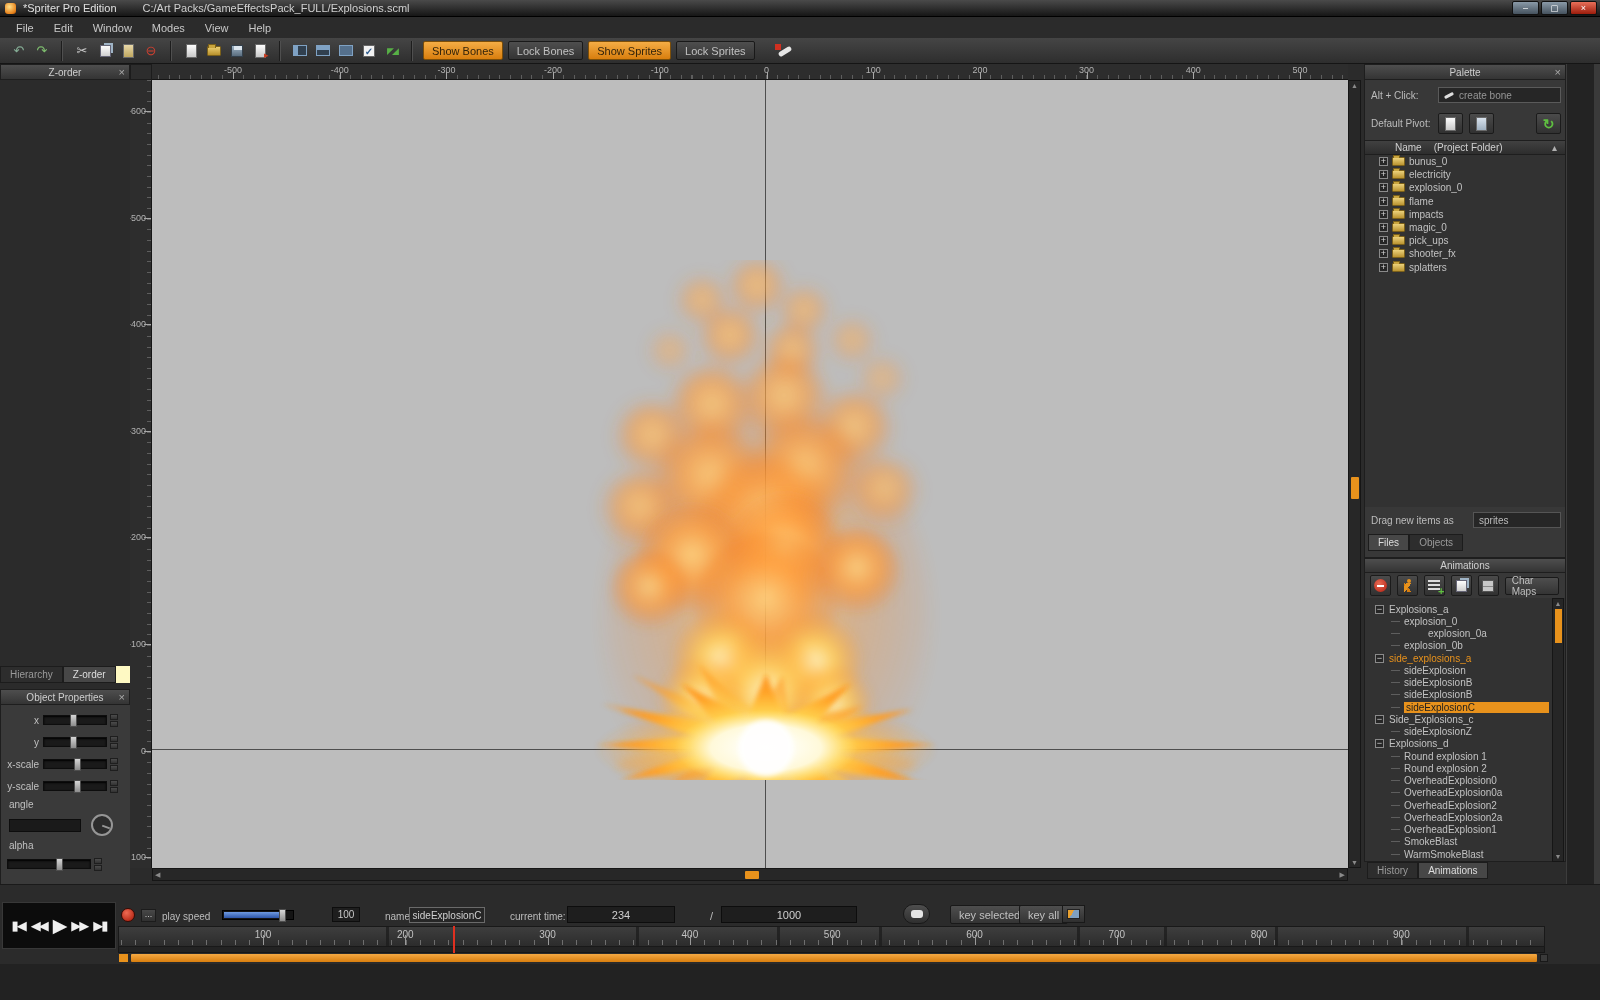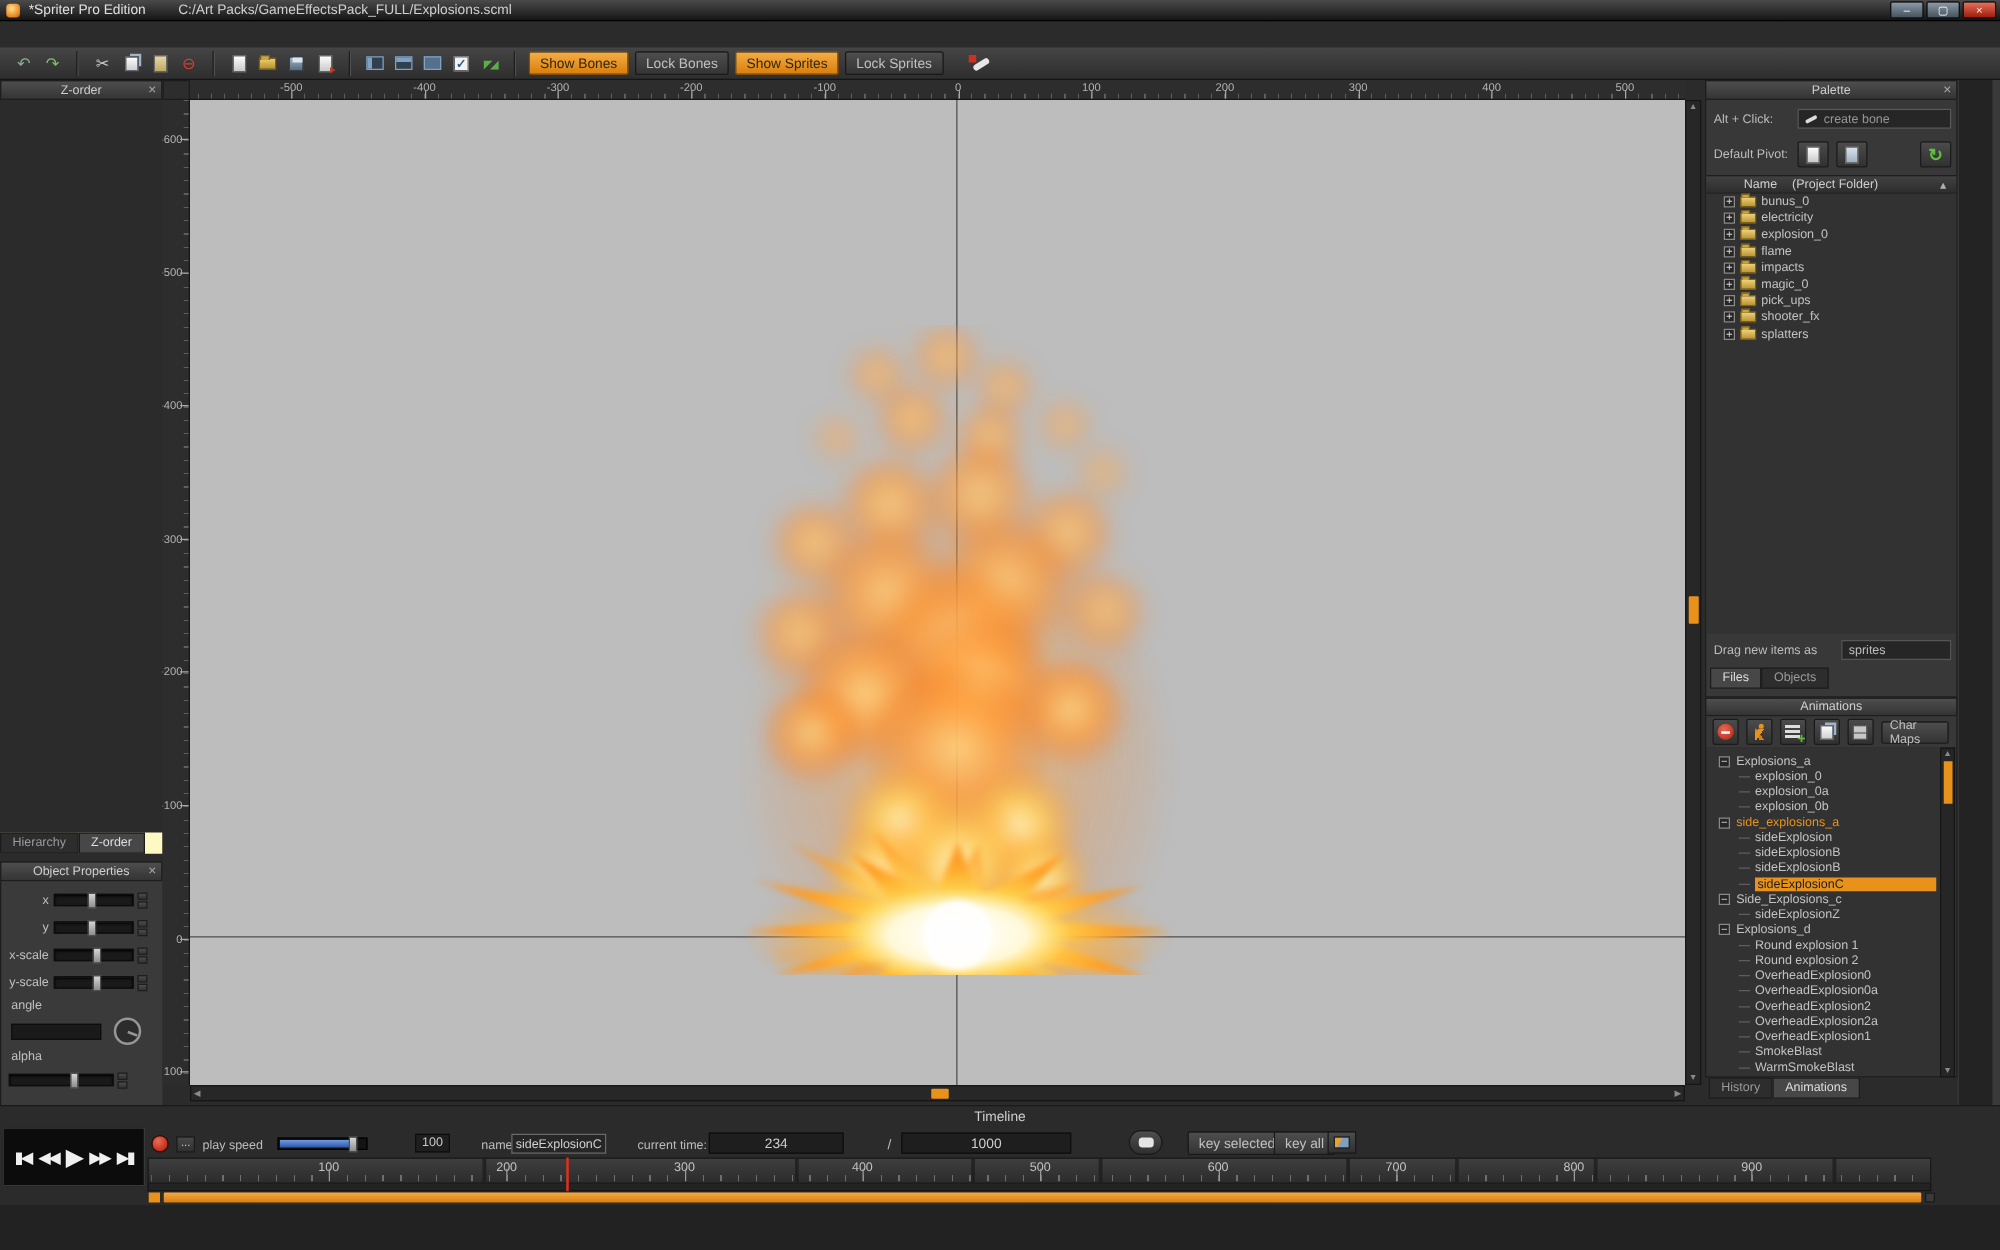--- a/index.html
+++ b/index.html
@@ -203,20 +203,28 @@
     <div id="app-icon"></div>
     <span id="win-title">*Spriter Pro Edition</span>
     <span id="file-path">C:/Art Packs/GameEffectsPack_FULL/Explosions.scml</span>
     <div id="win-btns">
       <div class="win-btn">–</div>
       <div class="win-btn">▢</div>
       <div class="win-btn close">×</div>
     </div>
   </div>
 
+  <div class="abs" id="menubar">
+    <span class="menu-item">File</span>
+    <span class="menu-item">Edit</span>
+    <span class="menu-item">Window</span>
+    <span class="menu-item">Modes</span>
+    <span class="menu-item">View</span>
+    <span class="menu-item">Help</span>
+  </div>
 
   <div class="abs" id="toolbar">
     <span class="tb-ico" style="color:#86ae96">↶</span>
     <span class="tb-ico" style="color:#7fbf6f">↷</span>
     <span class="tb-sep"></span>
     <span class="tb-ico" style="color:#c8c8c8">✂</span>
     <span class="tb-ico">
         <span class="ico-pages"></span>
       </span>
     <span class="tb-ico">
@@ -574,21 +582,21 @@
       <div class="anim-row lvl0">
         <div class="expander">−</div>
         <div class="anim-label" style="display: inline-block;">Explosions_a</div>
       </div>
       <div class="anim-row lvl1">
         <div class="tree-dash"></div>
         <div class="anim-label" style="display: inline-block;">explosion_0</div>
       </div>
       <div class="anim-row lvl1">
         <div class="tree-dash"></div>
-        <div class="anim-label" style="display: inline-block;">explosion_0a</div>
+        <div class="anim-label" style="display: inline-block; margin-left: 24px;">explosion_0a</div>
       </div>
       <div class="anim-row lvl1">
         <div class="tree-dash"></div>
         <div class="anim-label" style="display: inline-block;">explosion_0b</div>
       </div>
       <div class="anim-row lvl0 org">
         <div class="expander">−</div>
         <div class="anim-label" style="display: inline-block;">side_explosions_a</div>
       </div>
       <div class="anim-row lvl1">
@@ -660,21 +668,20 @@
     <span class="arr" style="top:1px">▲</span>
     <span class="thumbv"></span>
     <span class="arr" style="bottom:1px">▼</span>
   </div>
   <div class="abs" id="anim-tabs">
     <span class="mini-tab">History</span>
     <span class="mini-tab active">Animations</span>
   </div>
 
   <div class="abs" id="timeline">
-    <div id="tl-title">Timeline</div>
     <div id="transport">
       <span class="tp-btn">▮◀</span>
       <span class="tp-btn">◀◀</span>
       <span class="tp-btn big">▶</span>
       <span class="tp-btn">▶▶</span>
       <span class="tp-btn">▶▮</span>
     </div>
     <div id="record-btn"></div>
     <div id="ellipsis-btn">...</div>
     <span id="speed-label">play speed</span>

